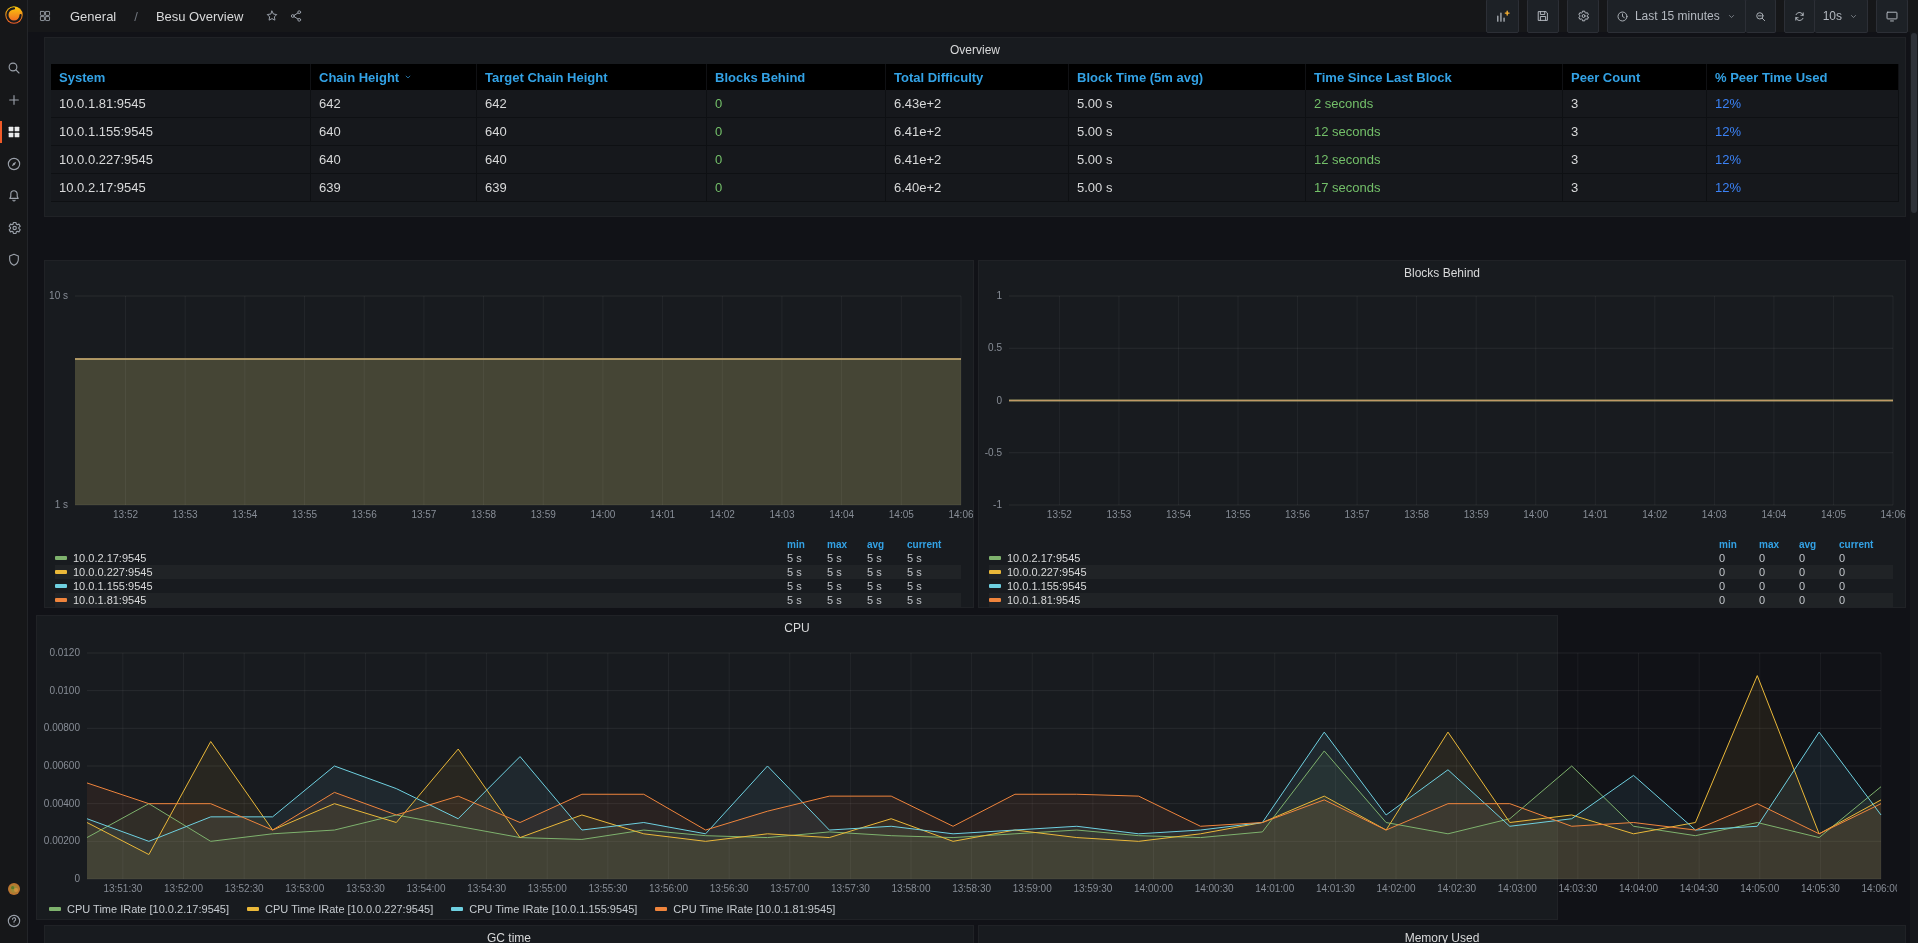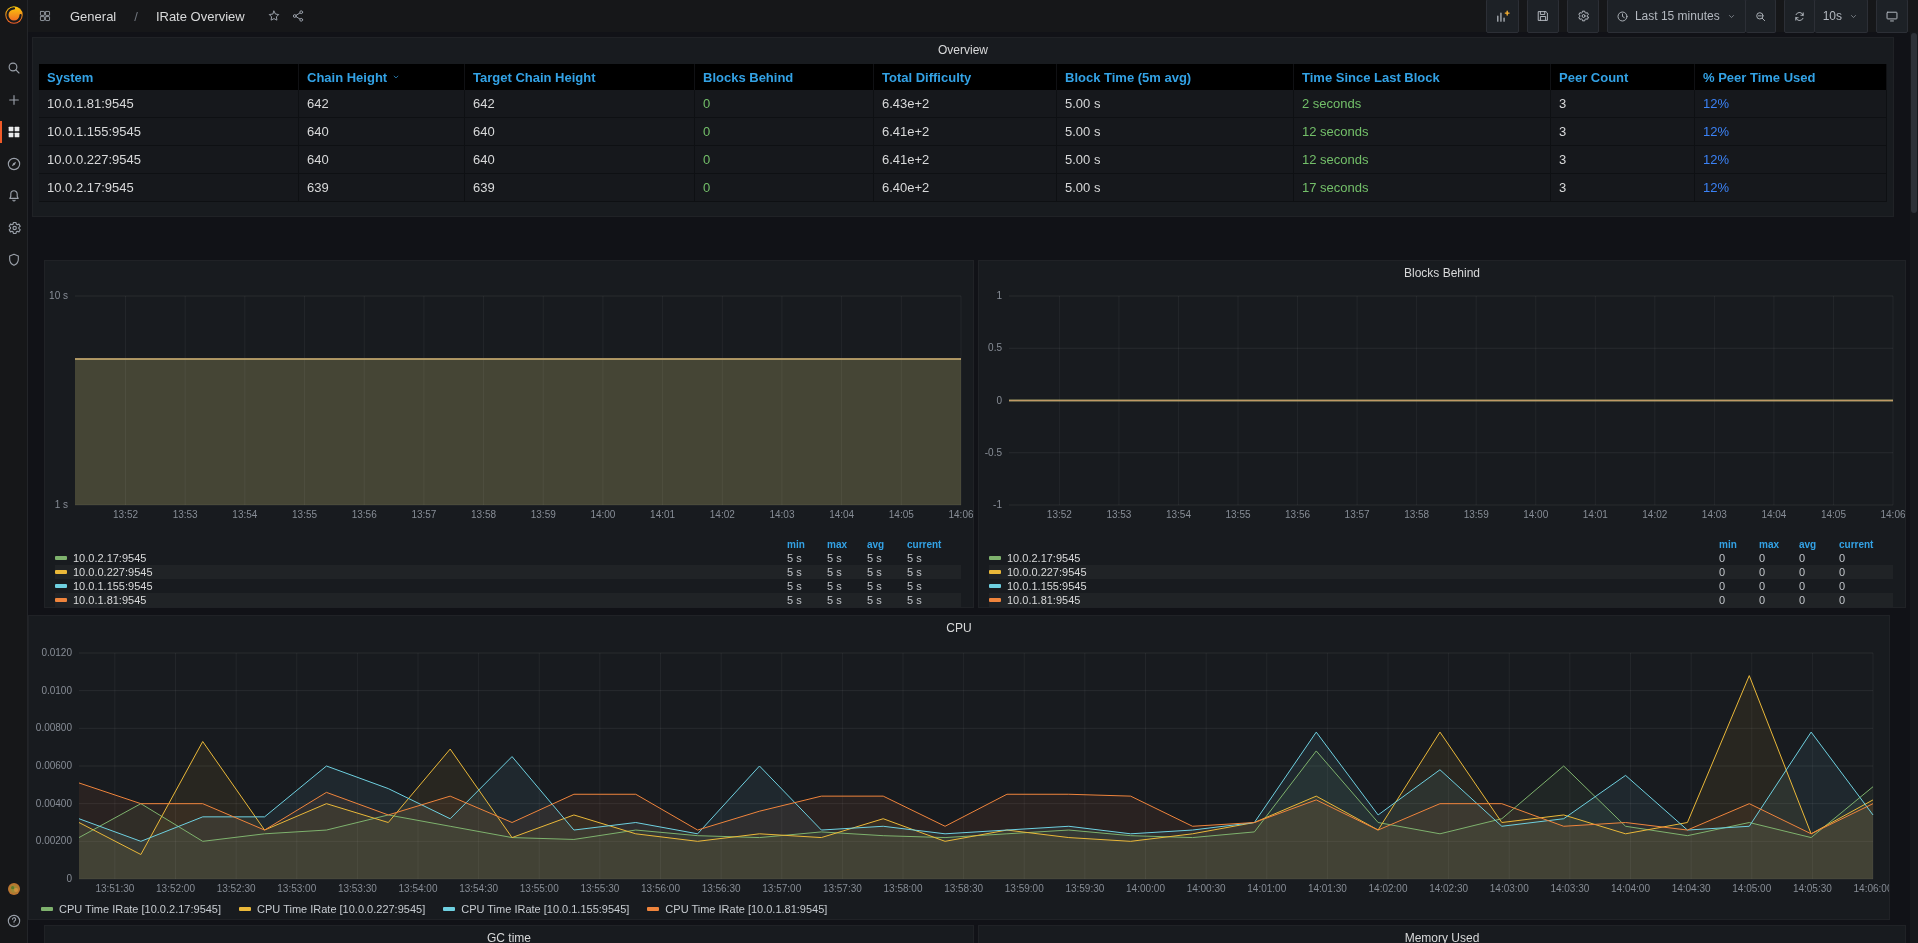--- a/index.html
+++ b/index.html
@@ -30,24 +30,24 @@
     border:1px solid #2c2f36;border-radius:2px;color:#b4b9c0;padding:16px 8px;font-size:12px;cursor:pointer}
   .btn-group{display:flex}
   .btn-group .tb-btn+.tb-btn{border-left:none}
   .chev{color:#8e949c}
 
   
   .content{position:absolute;left:28px;top:32px;width:1882px;height:911px}
   .panel{position:absolute;background:#181b1f;border:1px solid #202226}
   .panel-title{height:24px;display:flex;align-items:center;justify-content:center;
     font-size:12px;font-weight:500;color:#d8d9da;cursor:pointer;white-space:nowrap;overflow:hidden}
-  #panel-overview{left:4px;top:5px;width:1862px;height:180px}
+  #panel-overview{left:16px;top:5px;width:1862px;height:180px}
   #panel-block-time{left:16px;top:228px;width:930px;height:348px}
   #panel-blocks-behind{left:950px;top:228px;width:928px;height:348px}
-  #panel-cpu{left:0;top:583px;width:1862px;height:305px}
+  #panel-cpu{left:8px;top:583px;width:1522px;height:305px}
   #panel-gc-time{left:16px;top:893px;width:930px;height:60px}
   #panel-memory-used{left:950px;top:893px;width:928px;height:60px}
 
   
   .gtable{margin:2px 6px 0 6px;font-size:13px}
   .hrow,.trow{display:grid;grid-template-columns:260px 166px 230px 179px 183px 237px 257px 144px 1fr}
   .hrow{background:#000000;height:26px}
   .hcell{display:flex;align-items:center;gap:4px;padding:0 8px;color:#33a2e5;font-weight:700;
     cursor:pointer;border-right:1px solid #101114;white-space:nowrap;overflow:hidden}
   .trow{height:28px;background:#16181c;border-bottom:1px solid #0e1013}
@@ -168,21 +168,21 @@
   <span class="icon crumb-icon">
       <svg viewBox="0 0 24 24" width="14" height="14" fill="none" stroke="currentColor" stroke-width="1.7" stroke-linecap="round" stroke-linejoin="round">
         <rect x="4.2" y="4.2" width="6.8" height="6.8" rx="0.8"></rect>
         <rect x="13" y="4.2" width="6.8" height="6.8" rx="0.8"></rect>
         <rect x="4.2" y="13" width="6.8" height="6.8" rx="0.8"></rect>
         <rect x="13" y="13" width="6.8" height="6.8" rx="0.8"></rect>
       </svg>
     </span>
   <span class="crumb">General</span>
   <span class="crumb-sep">/</span>
-  <span class="crumb">IRate Overview</span>
+  <span class="crumb">Besu Overview</span>
   <span class="crumb-tools">
     <span class="icon">
         <svg viewBox="0 0 24 24" width="14" height="14" fill="none" stroke="currentColor" stroke-width="1.7" stroke-linecap="round" stroke-linejoin="round">
           <path d="M12 3.6l2.5 5.1 5.6.8-4 4 .9 5.6-5-2.6-5 2.6.9-5.6-4-4 5.6-.8z"></path>
         </svg>
       </span>
     <span class="icon">
         <svg viewBox="0 0 24 24" width="14" height="14" fill="none" stroke="currentColor" stroke-width="1.7" stroke-linecap="round" stroke-linejoin="round">
           <circle cx="17.5" cy="5.5" r="2.4"></circle>
           <circle cx="6.5" cy="12" r="2.4"></circle>

